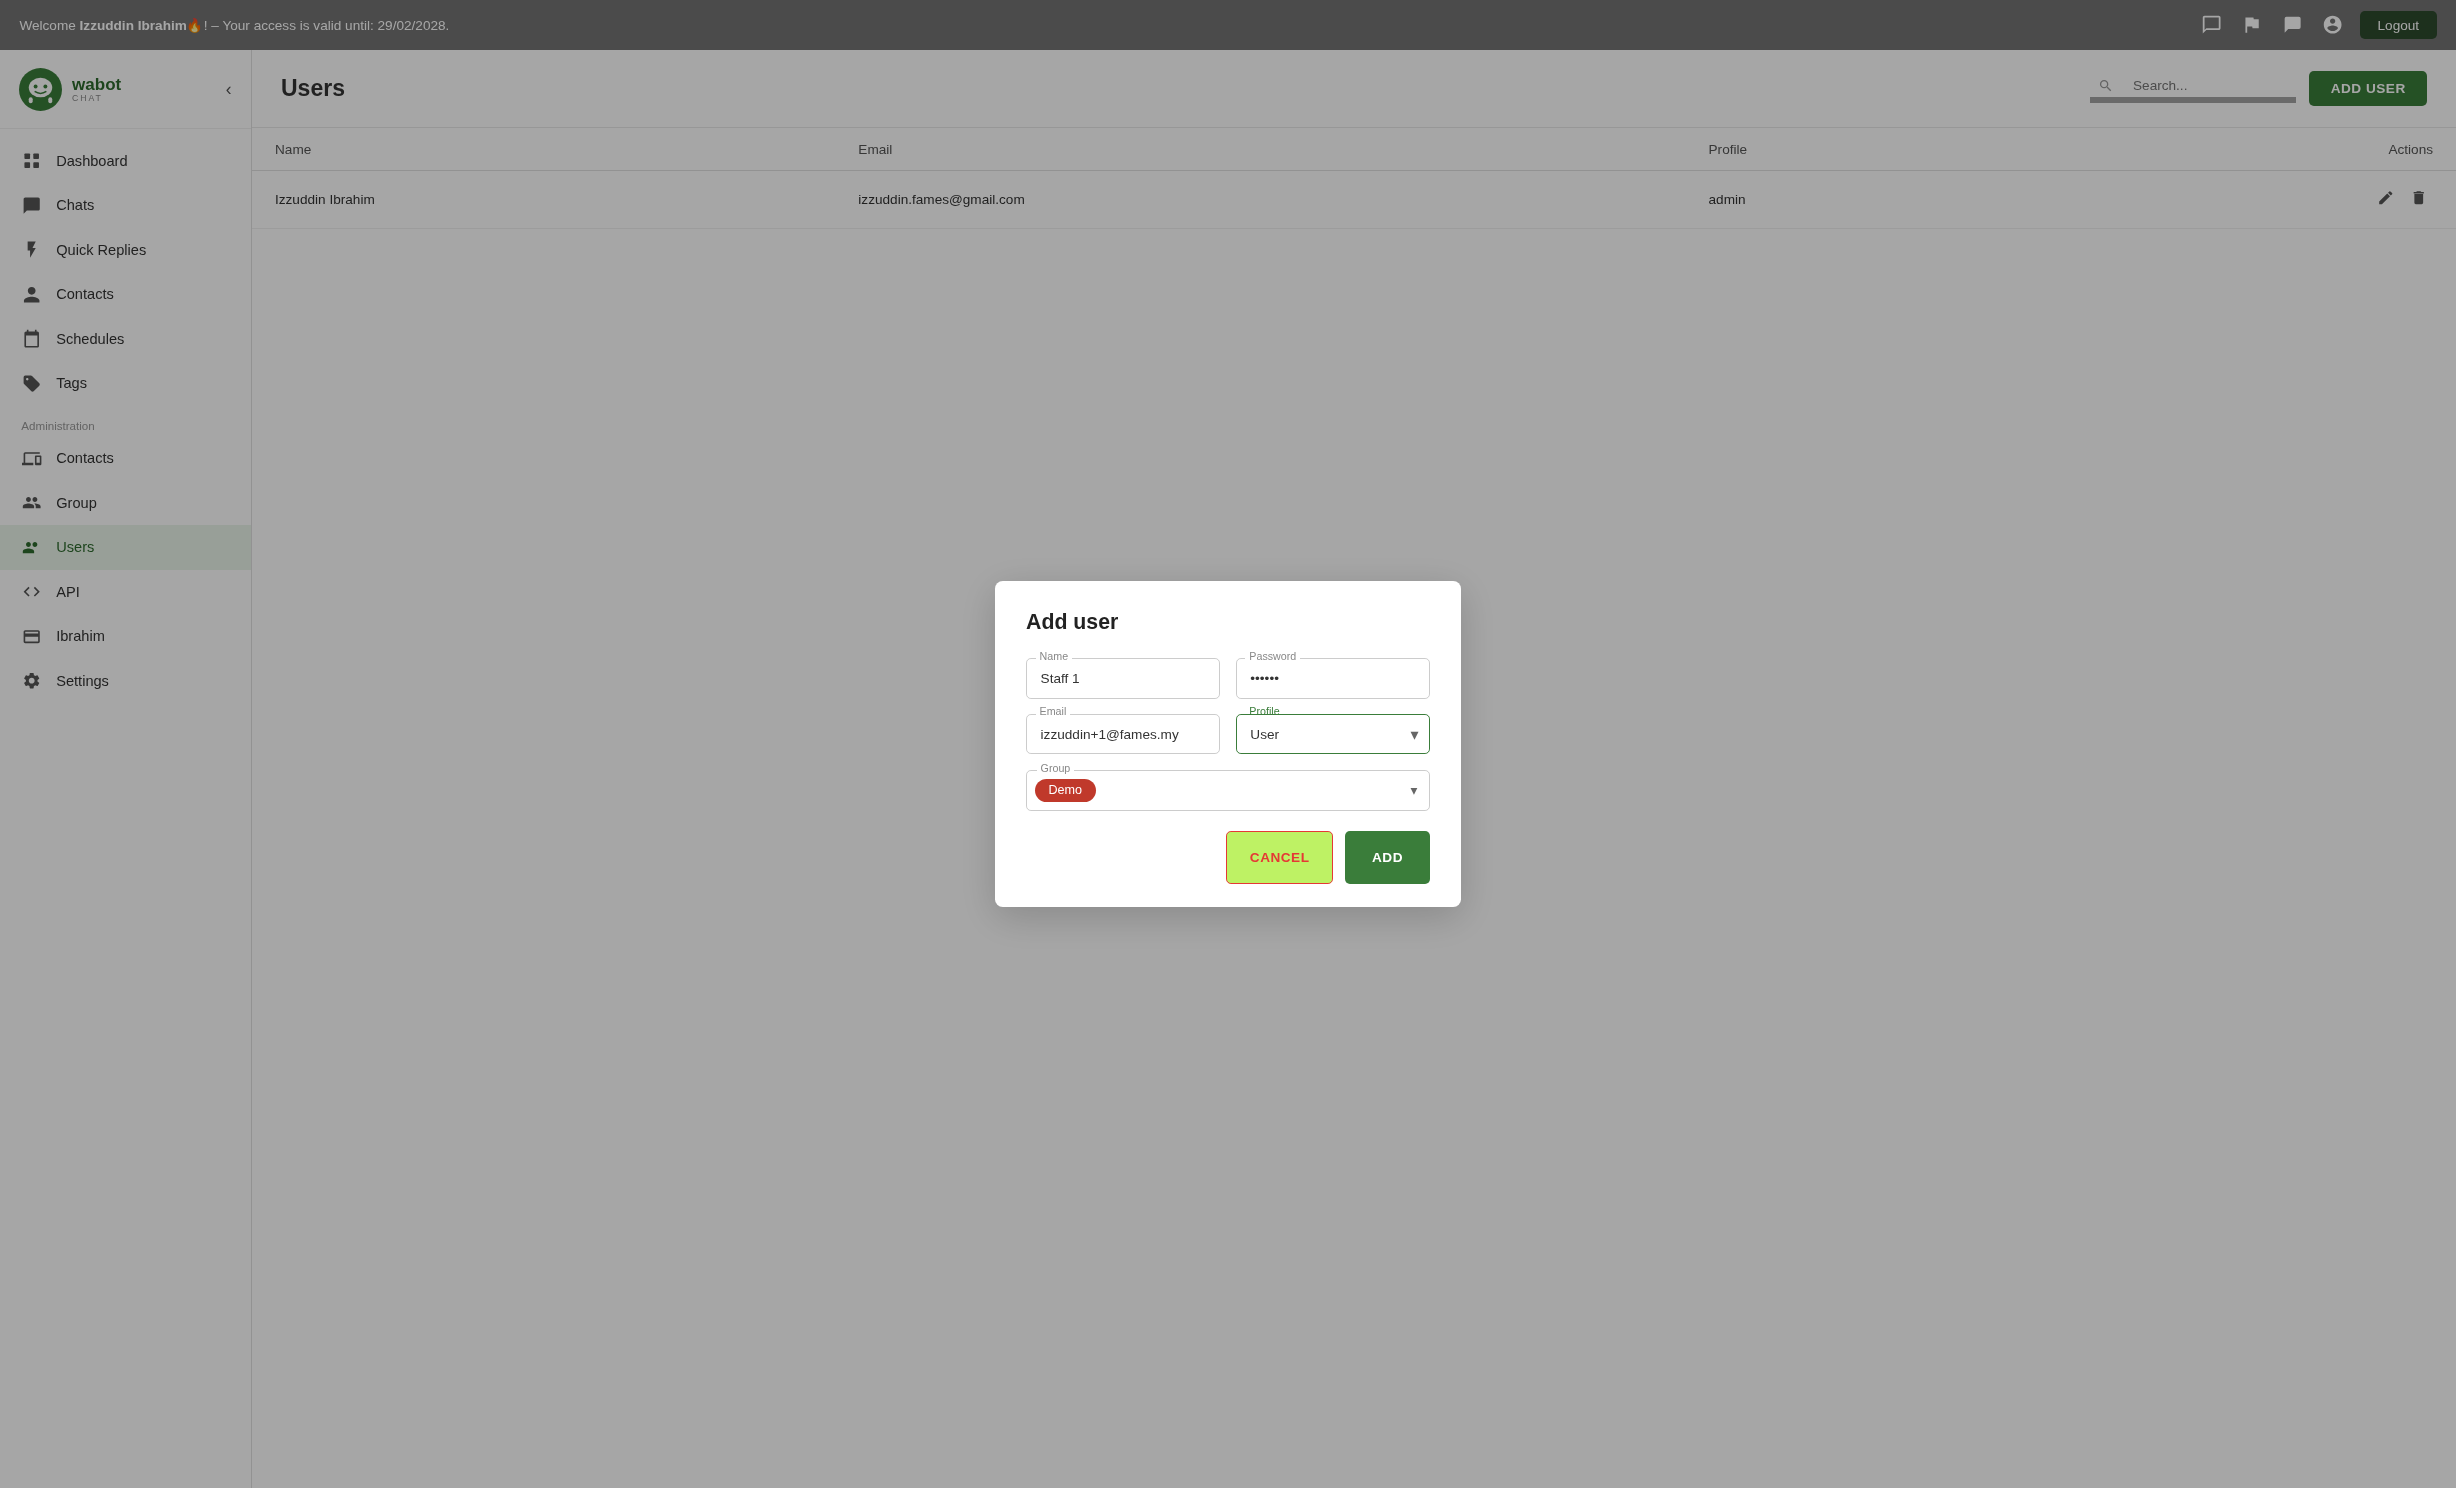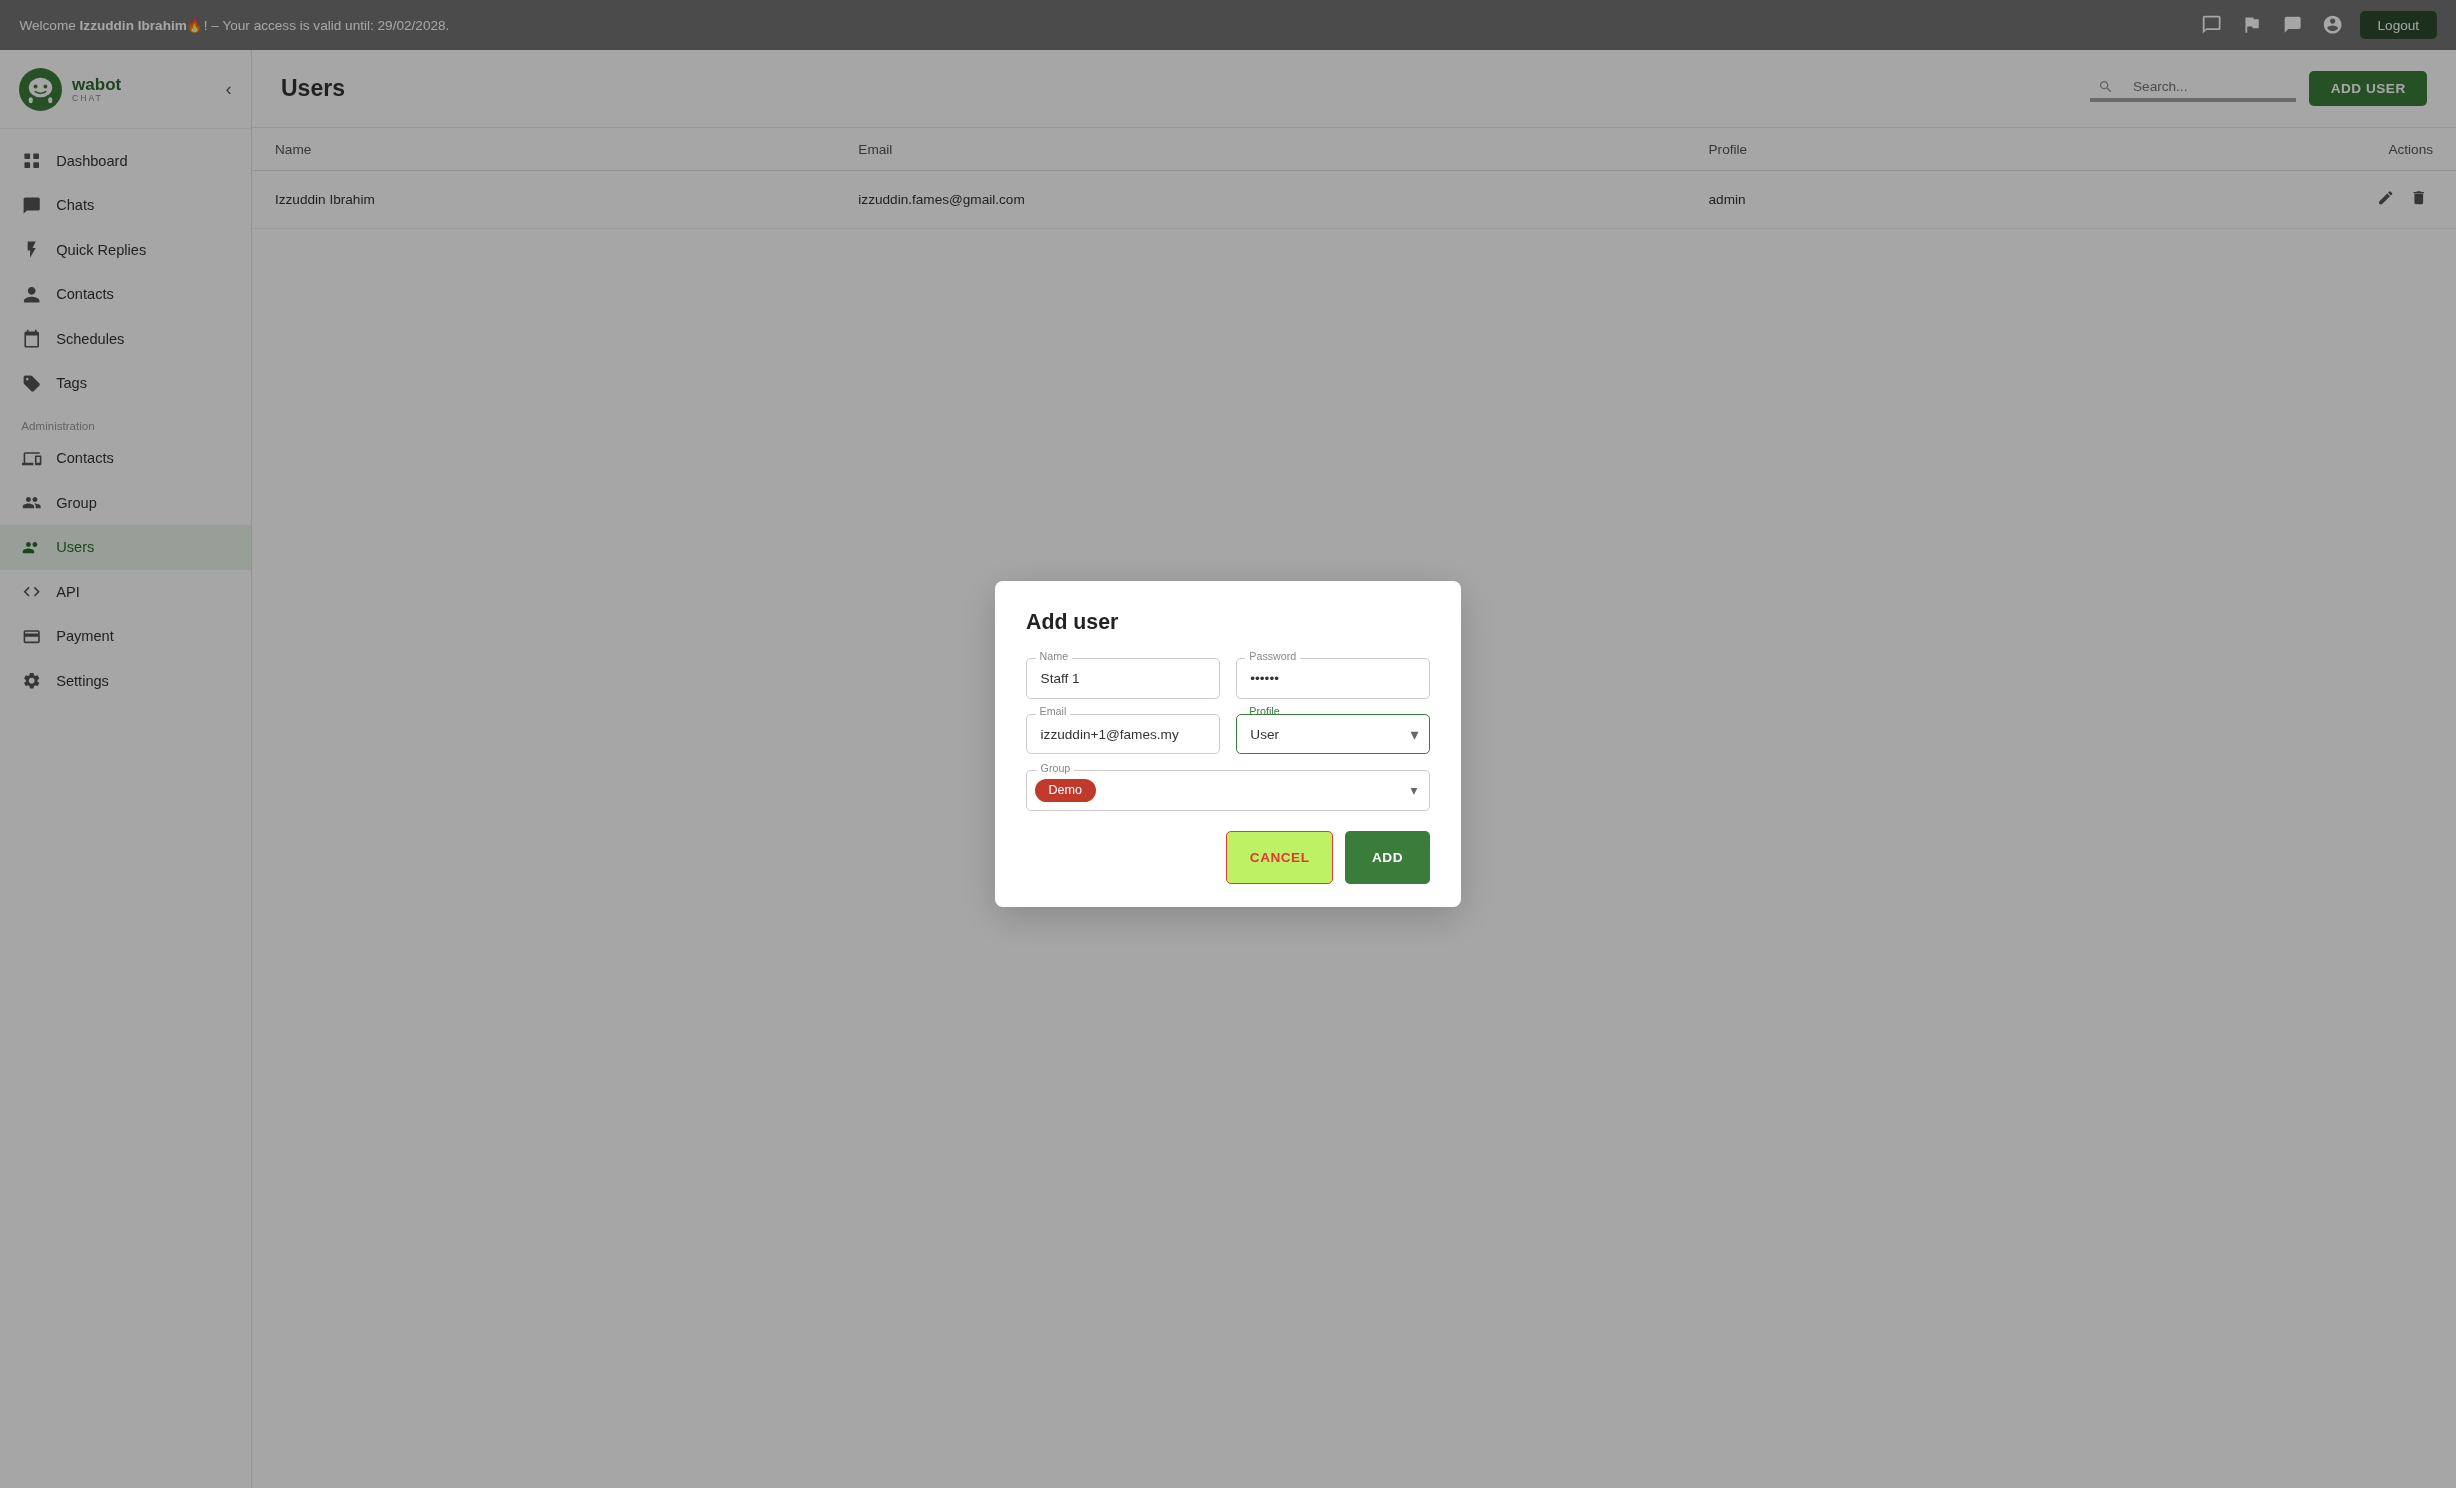--- a/index.html
+++ b/index.html
@@ -104,21 +104,21 @@
       align-items: center;
       justify-content: space-between;
       border-bottom: 1px solid #e8e8e8;
       flex-shrink: 0;
     }
     .page-title { font-size: 23px; font-weight: 600; color: #333; }
     .page-header-right { display: flex; align-items: center; gap: 13.6px; }
     .search-box {
       display: flex;
       align-items: center;
-      border-bottom: 4px solid #a3a3a3;
+      border-bottom: 6px solid #a3a3a3;
       padding: 3.9px 7.8px;
       gap: 20px;
       background: #fff;
     }
     .search-box input {
       border: none;
       outline: none;
       font-size: 13.6px;
       width: 155px;
       color: #333;
@@ -420,21 +420,21 @@
             </svg>
         </span>
         <span>API</span>
       </div>
       <div class="sidebar-item">
         <span class="sidebar-item-icon">
           <svg width="19.4" height="19.4" viewBox="0 0 24 24" fill="currentColor">
               <path d="M20 4H4c-1.1 0-2 .9-2 2v12c0 1.1.9 2 2 2h16c1.1 0 2-.9 2-2V6c0-1.1-.9-2-2-2zm0 14H4v-6h16v6zm0-10H4V6h16v2z"></path>
             </svg>
         </span>
-        <span>Payment</span>
+        <span>Ibrahim</span>
       </div>
       <div class="sidebar-item">
         <span class="sidebar-item-icon">
           <svg width="19.4" height="19.4" viewBox="0 0 24 24" fill="currentColor">
               <path d="M19.14 12.94c.04-.3.06-.61.06-.94 0-.32-.02-.64-.07-.94l2.03-1.58a.49.49 0 00.12-.61l-1.92-3.32a.488.488 0 00-.59-.22l-2.39.96c-.5-.38-1.03-.7-1.62-.94l-.36-2.54a.484.484 0 00-.48-.41h-3.84c-.24 0-.43.17-.47.41l-.36 2.54c-.59.24-1.13.57-1.62.94l-2.39-.96a.477.477 0 00-.59.22L2.74 8.87c-.12.21-.08.47.12.61l2.03 1.58c-.05.3-.09.63-.09.94s.02.64.07.94l-2.03 1.58a.49.49 0 00-.12.61l1.92 3.32c.12.22.37.29.59.22l2.39-.96c.5.38 1.03.7 1.62.94l.36 2.54c.05.24.24.41.48.41h3.84c.24 0 .44-.17.47-.41l.36-2.54c.59-.24 1.13-.56 1.62-.94l2.39.96c.22.08.47 0 .59-.22l1.92-3.32c.12-.22.07-.47-.12-.61l-2.01-1.58zM12 15.6c-1.98 0-3.6-1.62-3.6-3.6s1.62-3.6 3.6-3.6 3.6 1.62 3.6 3.6-1.62 3.6-3.6 3.6z"></path>
             </svg>
         </span>
         <span>Settings</span>
       </div>
     </nav>

